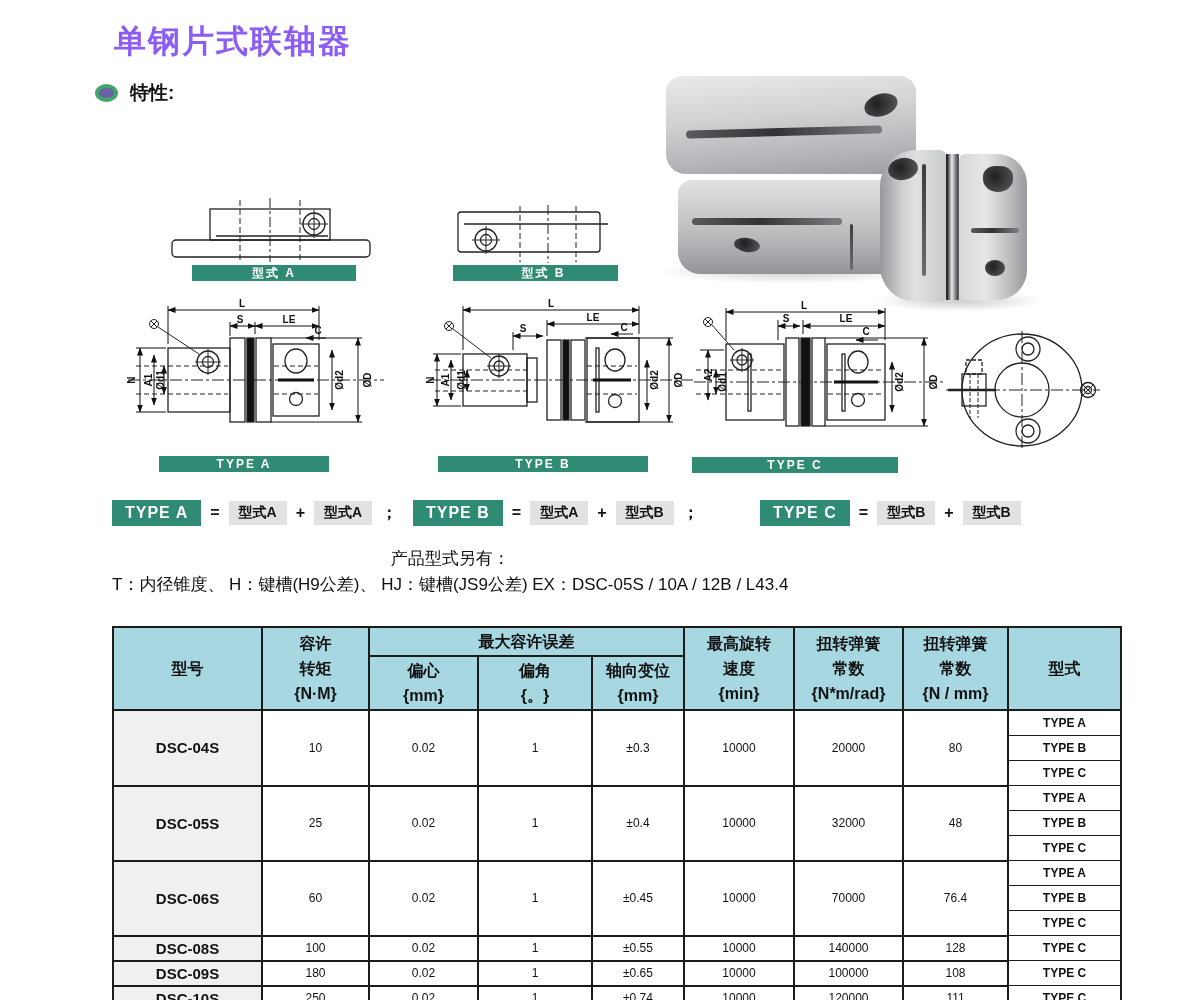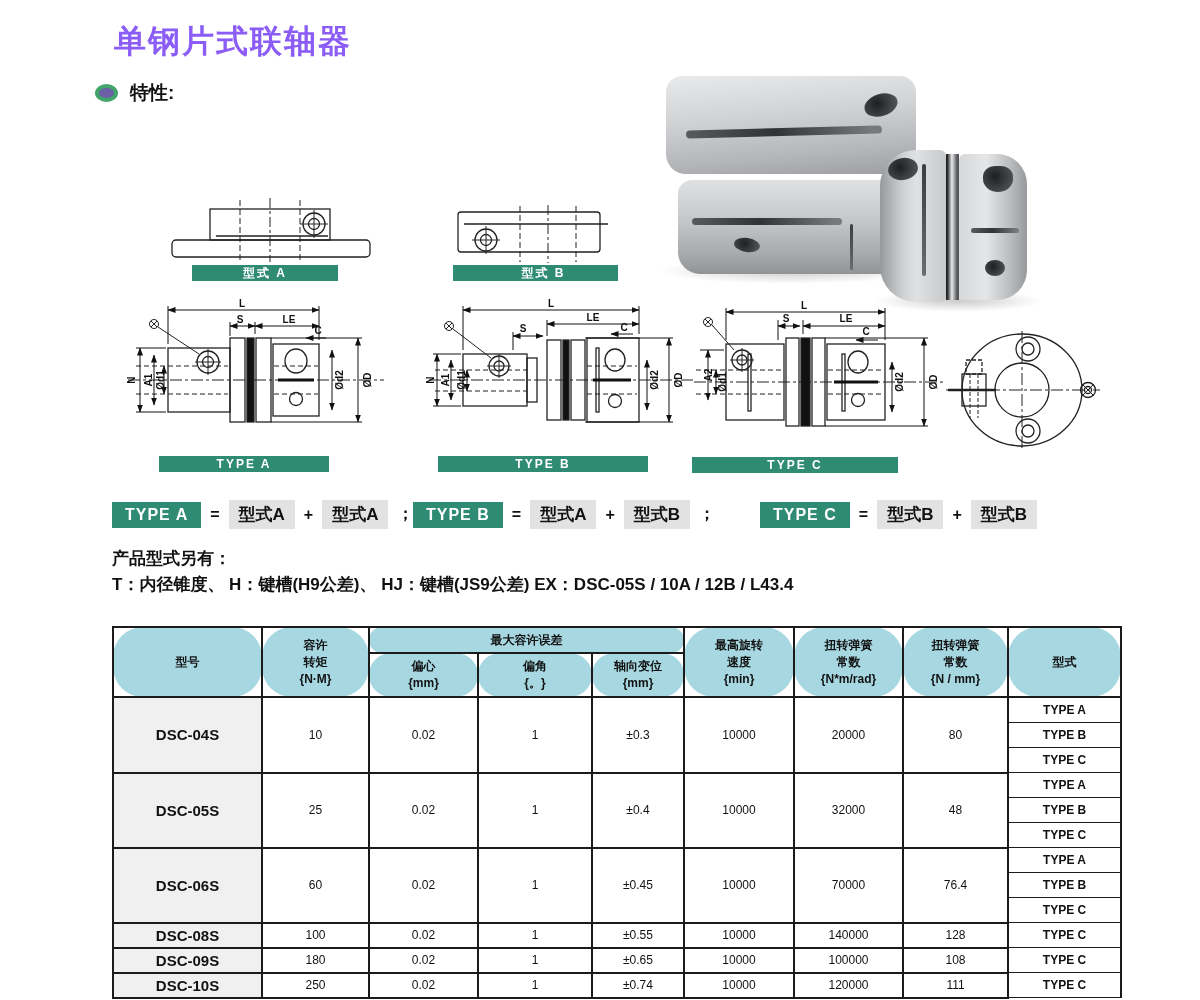--- a/index.html
+++ b/index.html
@@ -36,29 +36,29 @@
   .rcr{left:311px;top:92px;width:68px;height:146px;border-radius:6px 30px 30px 6px;
     background:linear-gradient(90deg,#d7d8da,#e5e6e8 40%,#babcbe 75%,#97999c);}
   .vslit{background:linear-gradient(180deg,#3a3c3e,#6b6d70);border-radius:2px;}
   
   .bar{background:#2F8B74;color:#fff;font-weight:800;text-align:center;
     font-size:12px;letter-spacing:2px;line-height:16px;}
   
   .eq{top:500px;display:flex;align-items:center;gap:9px;}
   .eq-type{background:#2F8B74;color:#fff;font-weight:800;font-size:16px;
     padding:4px 13px;letter-spacing:1px;white-space:nowrap;}
-  .eq-box{background:#E2E2E2;color:#111;font-weight:800;font-size:17px;padding:3px 10px;white-space:nowrap;}
+  .eq-box{background:#E2E2E2;color:#111;font-weight:800;font-size:14px;padding:3px 10px;white-space:nowrap;}
   .eq-op{font-weight:800;font-size:16px;}
   
-  .notes{left:112px;top:546px;font-size:17px;font-weight:700;line-height:26px;white-space:nowrap;}
+  .notes{left:112px;top:546px;font-size:17px;font-weight:400;line-height:26px;white-space:nowrap;text-align:center;}
   
   .spec{left:112px;top:626px;}
   table{border-collapse:collapse;table-layout:fixed;width:1008px;}
   th,td{border:2px solid #1b1b1b;text-align:center;vertical-align:middle;padding:1px 2px;}
-  th{background:#A7D8E2;font-size:12px;font-weight:800;white-space:pre-line;line-height:17px;border-radius:30px;}
+  th{background:#A7D8E2;font-size:16px;font-weight:800;white-space:pre-line;line-height:25px;}
   td{font-size:12px;font-weight:400;height:22px;}
   td.model{background:#F0F0F0;font-size:15px;font-weight:800;}
   td.type-cell{font-size:12px;font-weight:700;border-top-width:1px;border-bottom-width:1px;height:22px;}
   tr.hrow1 th{height:22px;}
   tr.hrow2 th{height:40px;}
   tr.single td{height:21px;}
   
   svg text.dim{font-family:"Liberation Sans","DejaVu Sans",sans-serif;font-size:10px;font-weight:bold;fill:#111;text-anchor:middle;}
   svg .o{stroke:#222;stroke-width:1.3;fill:none;}
   svg .thin{stroke:#222;stroke-width:1;fill:none;}
@@ -117,21 +117,21 @@
   <g class="o">
     <rect x="6" y="44" width="198" height="17" rx="4"></rect>
     <rect x="44" y="13" width="120" height="31"></rect>
     <line x1="50" y1="40" x2="162" y2="40"></line>
     <circle cx="148" cy="28" r="11"></circle>
     <circle cx="148" cy="28" r="5.5"></circle>
     <line x1="134" y1="28" x2="162" y2="28" stroke-width="1"></line>
     <line x1="148" y1="14" x2="148" y2="42" stroke-width="1"></line>
   </g>
 </svg>
-<div class="abs bar" style="left:192px;top:265px;width:146px;height:16px;">型式 A</div>
+<div class="abs bar" style="left:192px;top:265px;width:164px;height:16px;">型式 A</div>
 
 <svg class="abs" style="left:448px;top:204px;" width="168" height="60" viewBox="0 0 168 60">
   <g class="thin">
     <line x1="72" y1="2" x2="72" y2="58" stroke-dasharray="6 3"></line>
     <line x1="100" y1="1" x2="100" y2="59" stroke-dasharray="10 3 3 3"></line>
     <line x1="128" y1="2" x2="128" y2="58" stroke-dasharray="6 3"></line>
   </g>
   <g class="o">
     <rect x="10" y="8" width="142" height="40" rx="3"></rect>
     <line x1="16" y1="20" x2="160" y2="20" stroke-width="1.6"></line>

